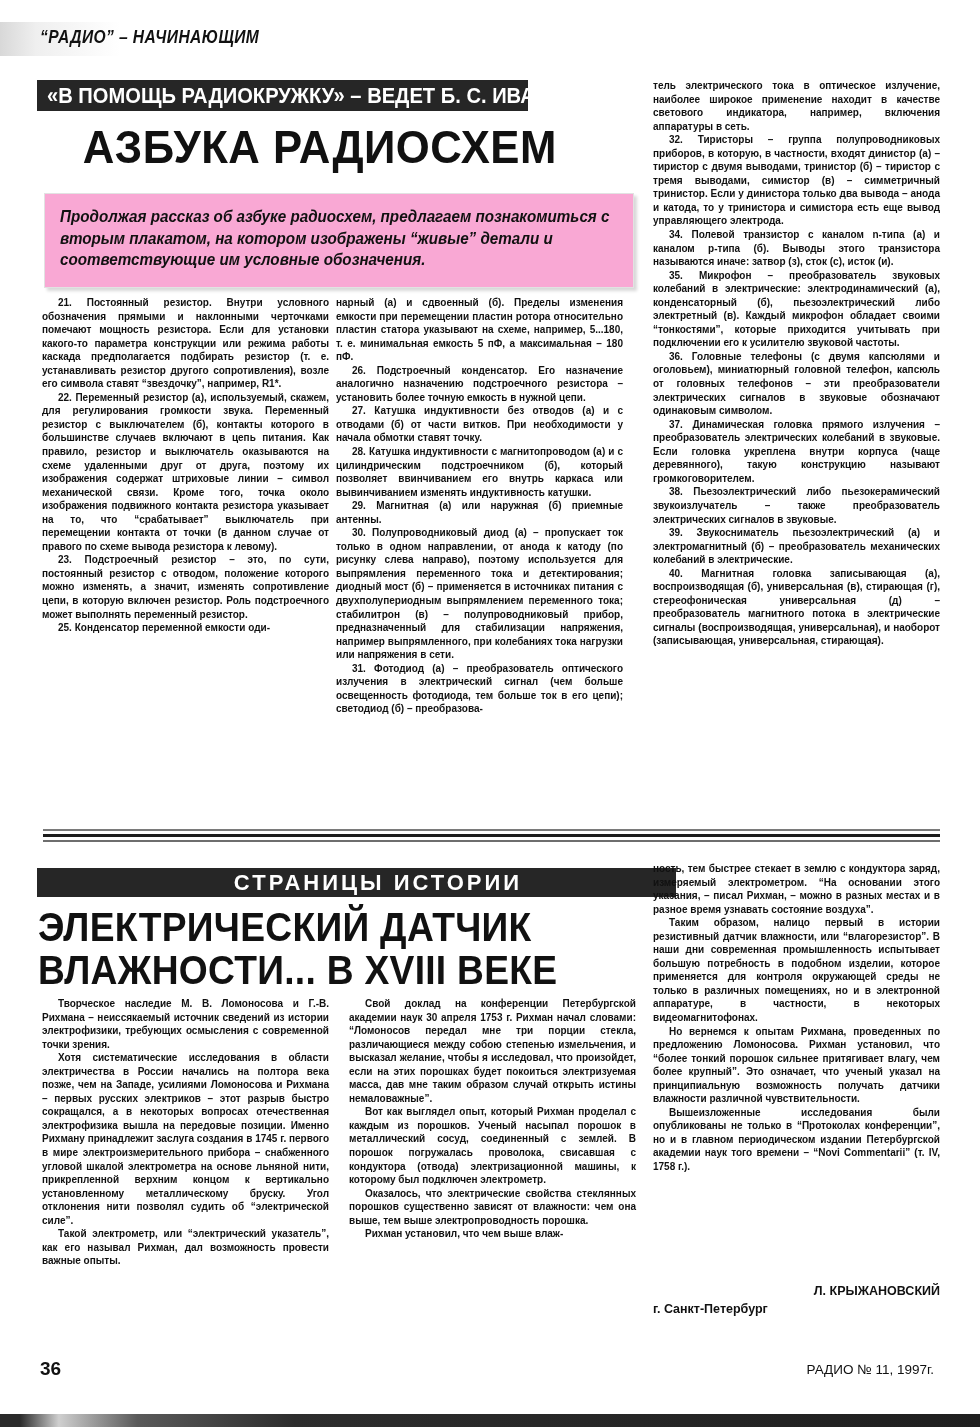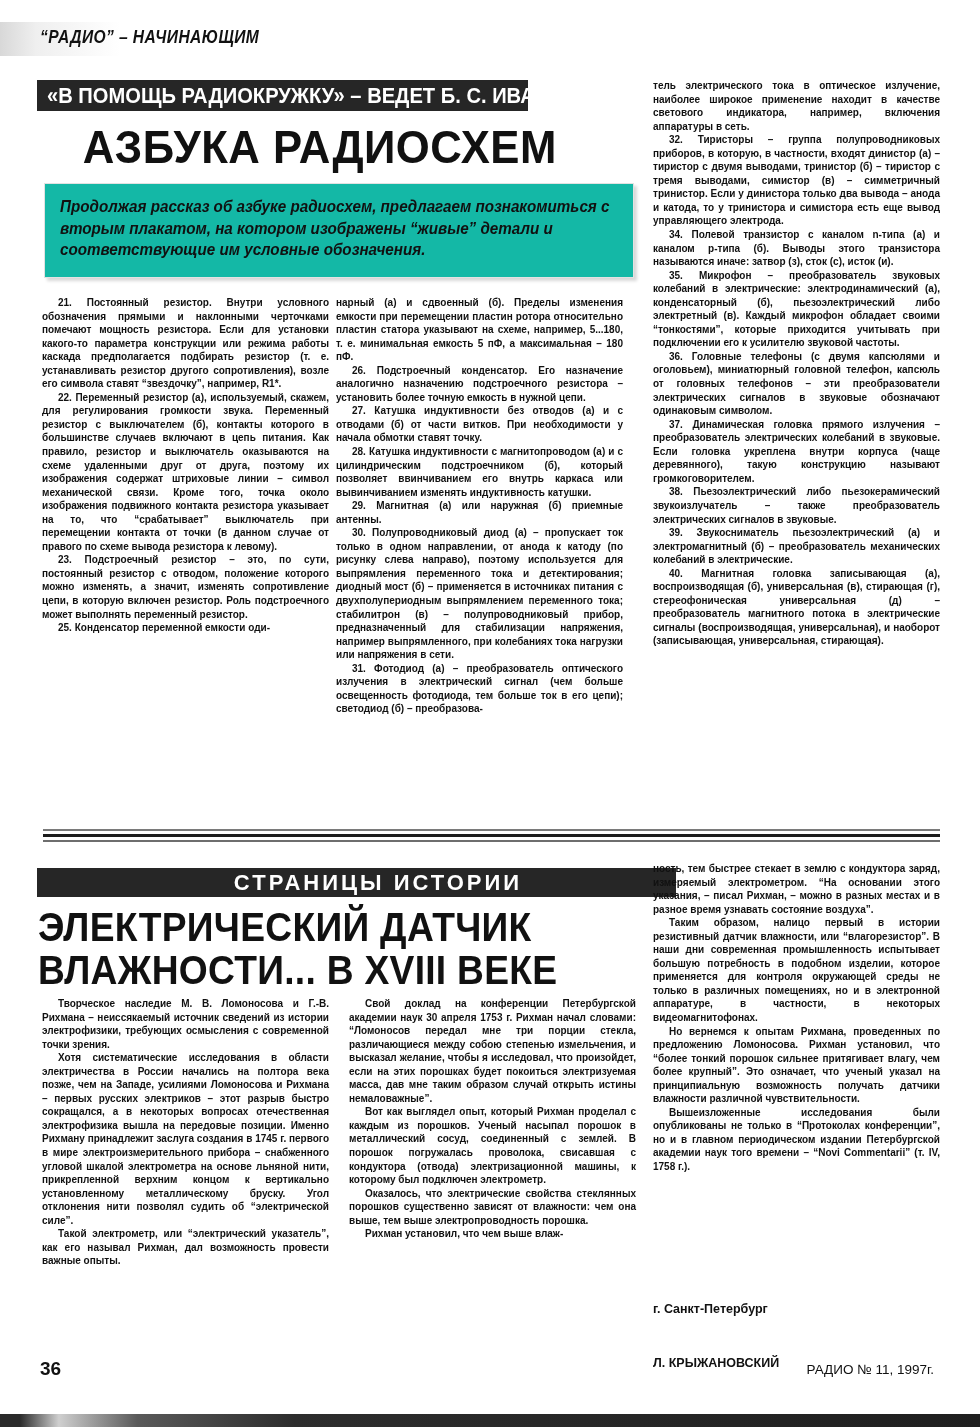--- a/index.html
+++ b/index.html
@@ -12,22 +12,22 @@
 
   .section-bar { position: absolute; background: #262626; color: #fff; font-family: "Liberation Sans", sans-serif; font-weight: bold; white-space: nowrap; overflow: hidden; padding-left: 43px; }
   .bar1 { left: 37px; top: 80px; width: 481px; height: 31px; font-size: 22px; line-height: 31px; padding-left: 10px; }
   .bar1 span { display: inline-block; transform: scaleX(0.915); transform-origin: left center; }
   .bar2 { left: 37px; top: 868px; width: 596px; height: 29px; font-size: 22px; line-height: 29px; text-align: center; letter-spacing: 3px; }
 
   .title1 { position: absolute; left: 0; top: 117px; width: 640px; text-align: center; font-weight: bold; font-size: 47px; line-height: 60px;
     letter-spacing: 0.5px; }
   .title1 span { display: inline-block; transform: scaleX(0.93); }
 
-  .lead { position: absolute; left: 44px; top: 183px; width: 588px; height: 93px; border: 1px solid #e2e2e2;
-    box-shadow: 3px 3px 3px #d9d9d9; background: #14b8a6; }
+  .lead { position: absolute; left: 44px; top: 193px; width: 588px; height: 93px; border: 1px solid #e2e2e2;
+    box-shadow: 3px 3px 3px #d9d9d9; background: #f9a8d4; }
   .lead p { margin: 0; position: absolute; left: 15px; top: 12px; width: 600px; font-weight: bold; font-style: italic; font-size: 16px; line-height: 21.5px;
     transform: scaleX(0.95); transform-origin: left top; }
 
   .col { position: absolute; font-weight: bold; font-size: 10px; line-height: 13.55px; text-align: justify; }
   .col p { margin: 0; text-indent: 16px; }
   .col p.cont { text-indent: 0; }
   .c1 { left: 42px; top: 296px; width: 287px; }
   .c2 { left: 336px; top: 296px; width: 287px; }
   .c3 { left: 653px; top: 79px; width: 287px; }
   .c4 { left: 42px; top: 997px; width: 287px; }
@@ -35,21 +35,21 @@
   .c6 { left: 653px; top: 862px; width: 287px; }
 
   .sep { position: absolute; left: 43px; width: 897px; }
   .sep.a { top: 829px; height: 2px; background: #7a7a7a; }
   .sep.b { top: 834px; height: 3px; background: #1c1c1c; }
   .sep.c { top: 840px; height: 2px; background: #6e6e6e; }
 
   .title2 { position: absolute; left: 38px; top: 906px; width: 600px; font-weight: bold; font-size: 40px; line-height: 43px; letter-spacing: 0.3px; }
   .title2 div { transform: scaleX(0.93); transform-origin: left center; white-space: nowrap; }
 
-  .author { position: absolute; left: 653px; top: 1356px; width: 287px; font-weight: bold; font-size: 12.5px; }
+  .author { position: absolute; left: 653px; top: 1284px; width: 287px; text-align: right; font-weight: bold; font-size: 12.5px; }
   .city { position: absolute; left: 653px; top: 1302px; font-weight: bold; font-size: 12.5px; }
 
   .page-num { position: absolute; left: 40px; top: 1358px; font-weight: bold; font-size: 19px; }
   .issue { position: absolute; right: 46px; top: 1362px; font-size: 13.5px; }
   .bottom-edge { position: absolute; left: 0; top: 1414px; width: 980px; height: 13px;
     background: linear-gradient(90deg, #2a2a2a 0%, #2a2a2a 2%, #cfcfcf 6%, #5a5a5a 14%, #2d2d2d 30%, #1f1f1f 100%); }
 </style>
 </head>
 <body>
 

